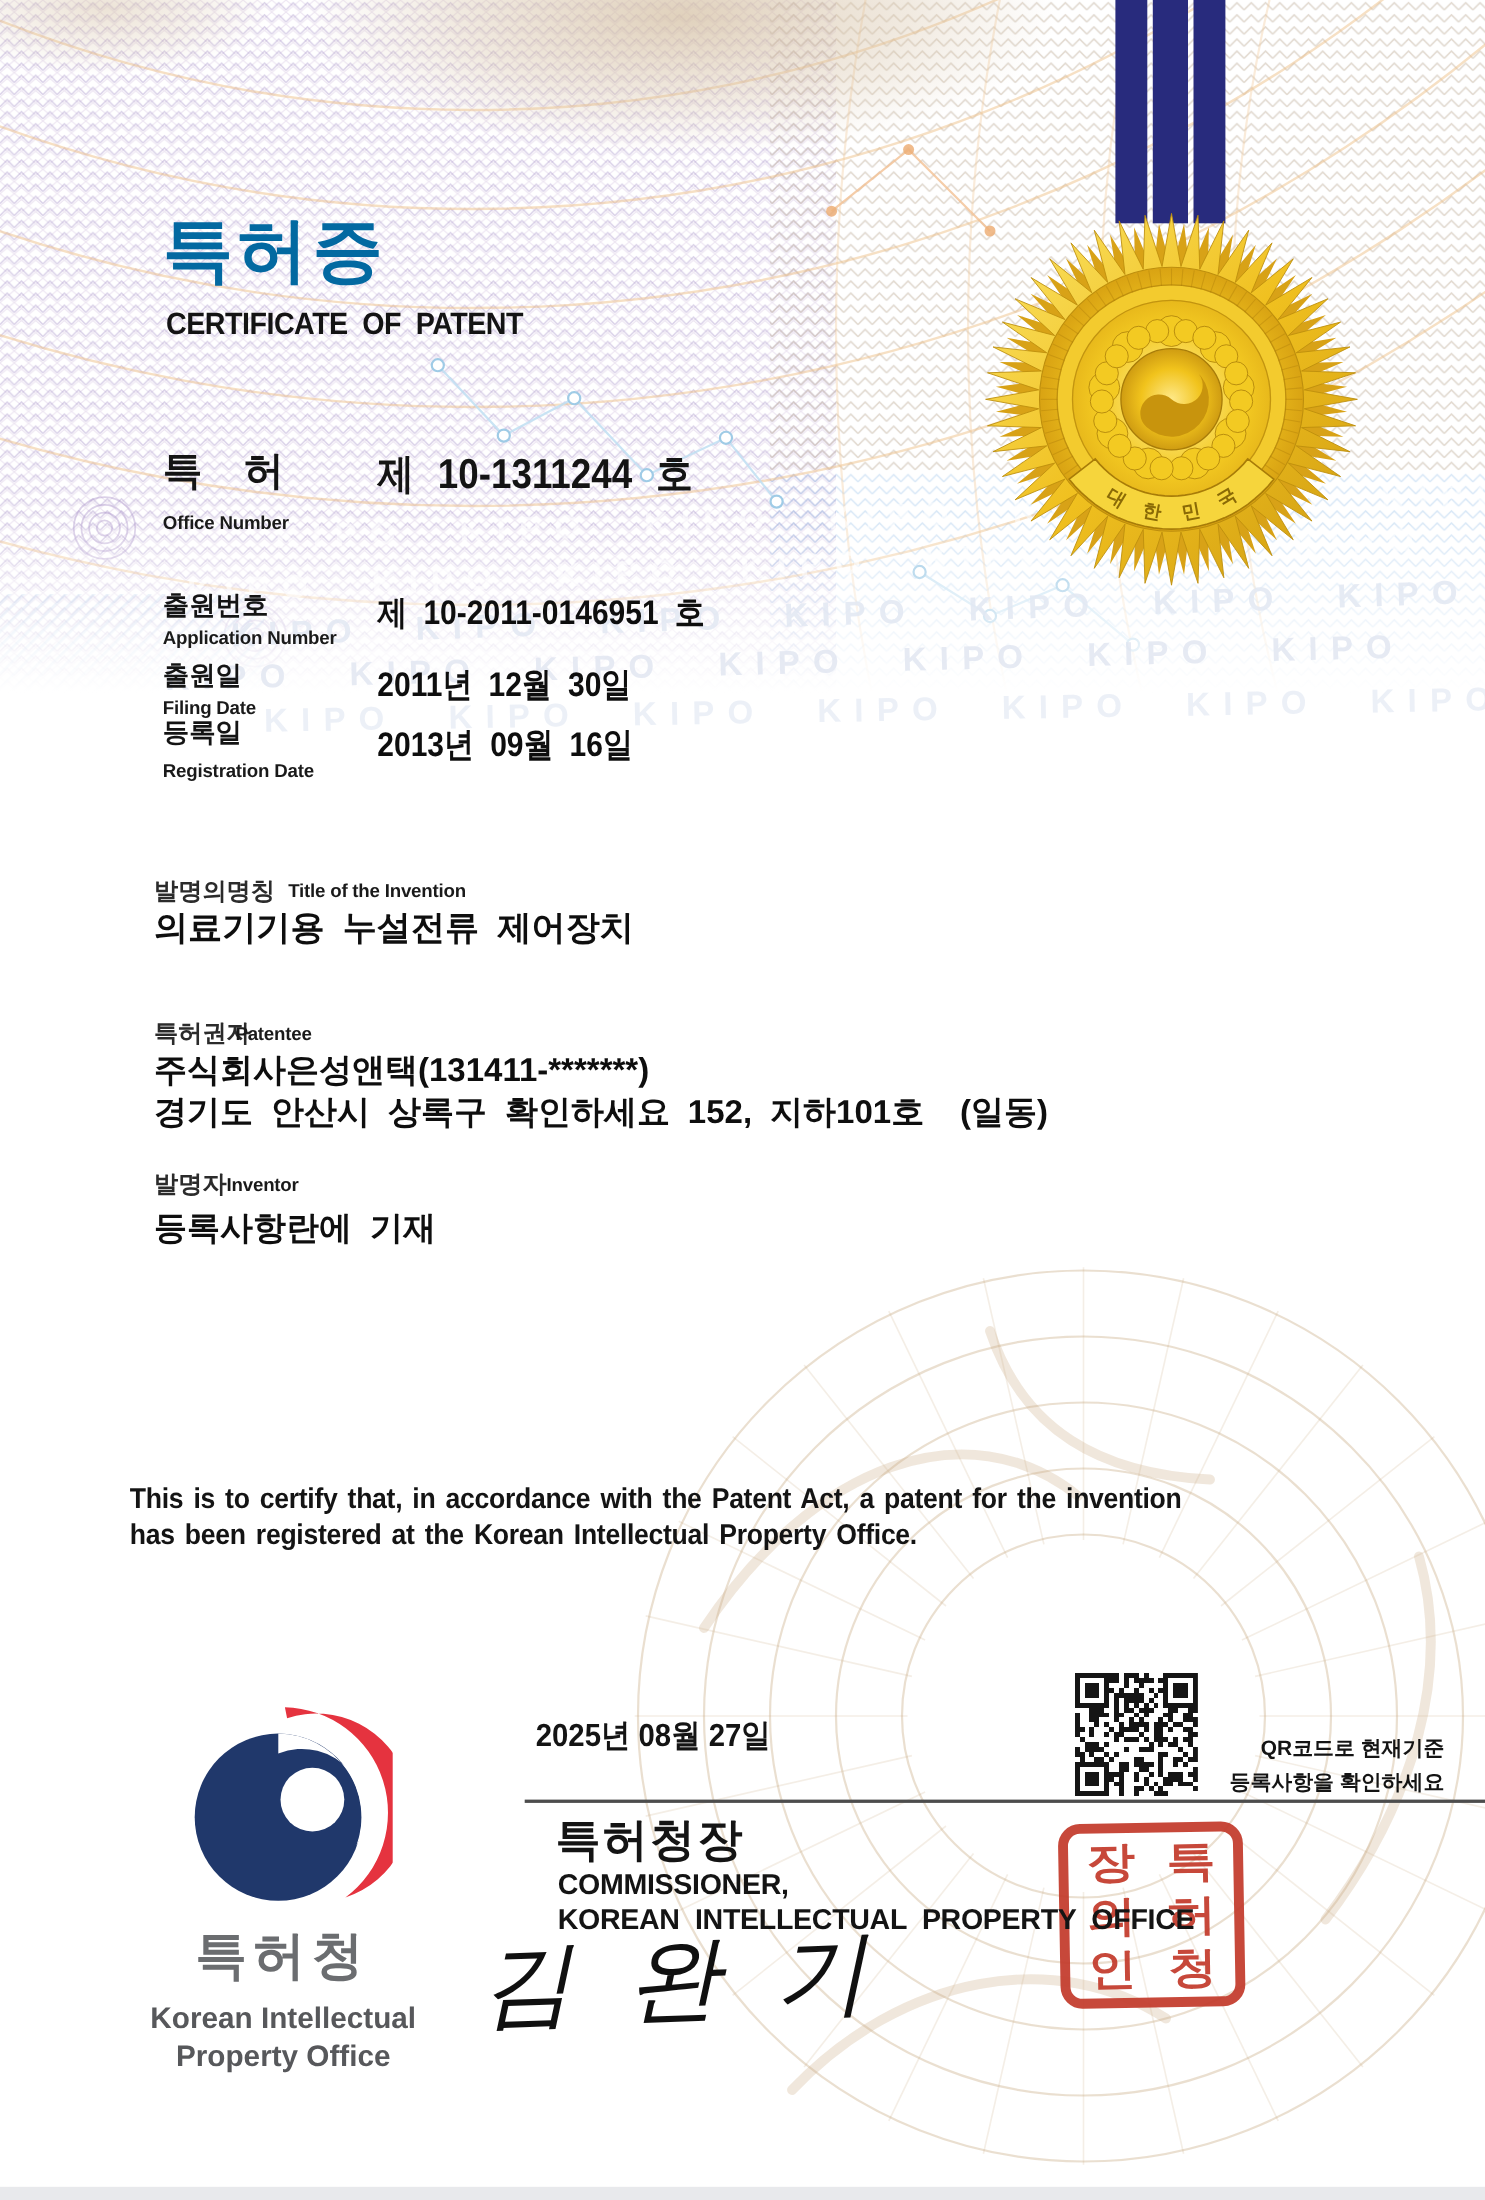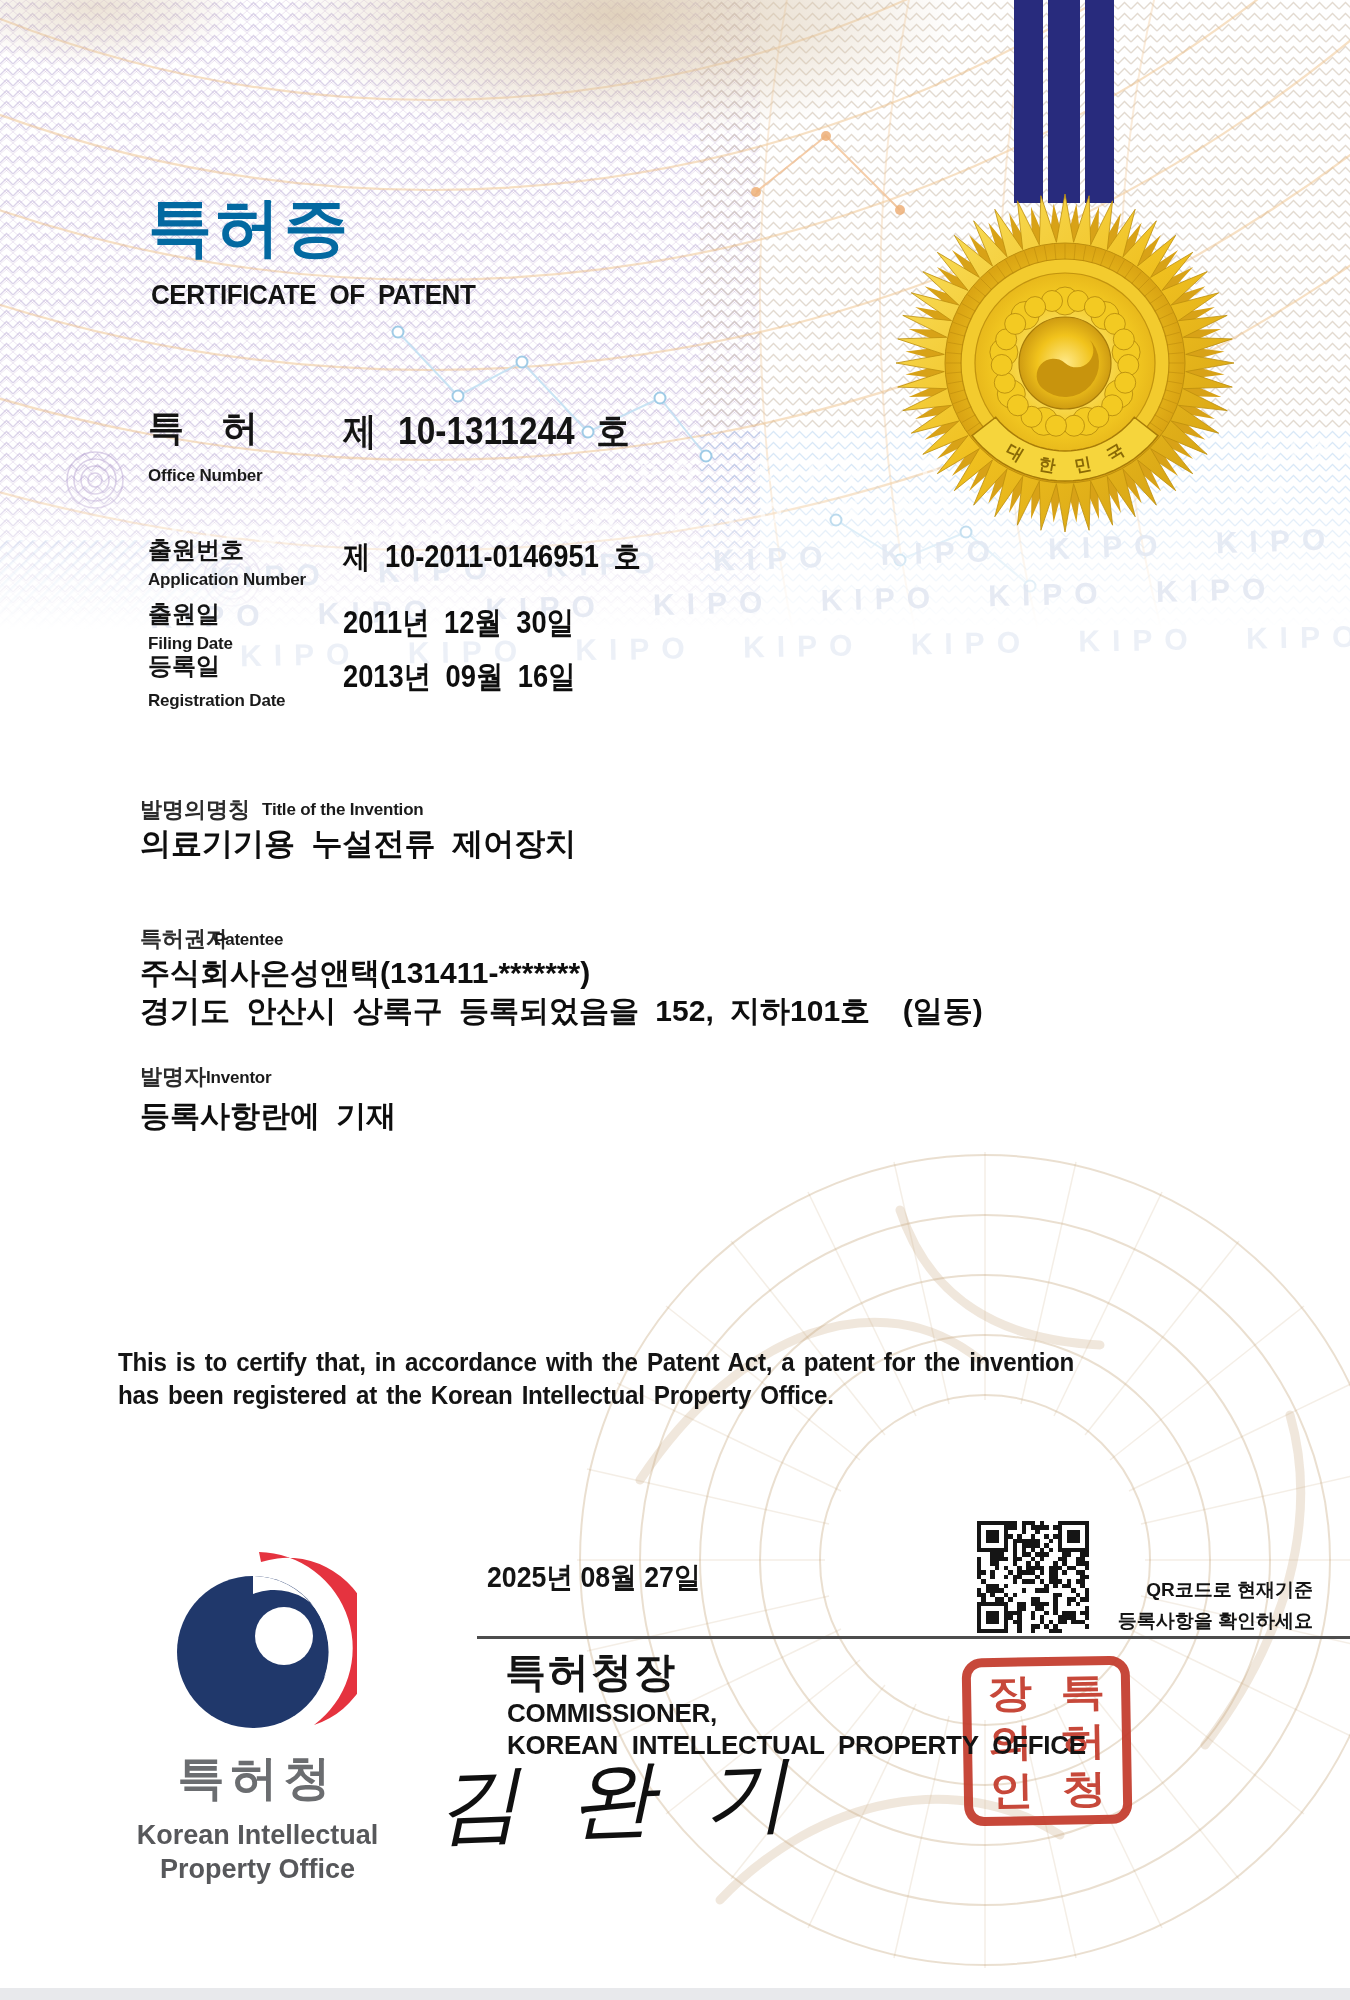--- a/index.html
+++ b/index.html
@@ -363,21 +363,21 @@
   <div class="abs en-sub z4" style="left:148px;top:691px">Registration Date</div>
   <div class="abs val num-cond z4" style="left:343px;top:656px">2013년 09월 16일</div>
 
   <div class="abs lbl-med z4" style="left:140px;top:795px">발명의명칭</div>
   <div class="abs en-sub z4" style="left:262px;top:800px;font-weight:600">Title of the Invention</div>
   <div class="abs val z4" style="left:140px;top:823px">의료기기용 누설전류 제어장치</div>
 
   <div class="abs lbl-med z4" style="left:140px;top:924px">특허권자</div>
   <div class="abs en-sub z4" style="left:214px;top:930px;font-weight:600">Patentee</div>
   <div class="abs val z4" style="left:140px;top:953px;font-size:30px">주식회사은성앤택(131411-*******)</div>
-  <div class="abs val z4" style="left:140px;top:991px;font-size:30px">경기도 안산시 상록구 등록되었음을 152, 지하101호  (일동)</div>
+  <div class="abs val z4" style="left:140px;top:991px;font-size:30px">경기도 안산시 상록구 확인하세요 152, 지하101호  (일동)</div>
 
   <div class="abs lbl-med z4" style="left:140px;top:1062px">발명자</div>
   <div class="abs en-sub z4" style="left:206px;top:1068px;font-weight:600">Inventor</div>
   <div class="abs val z4" style="left:140px;top:1096px;font-size:30px">등록사항란에 기재</div>
 
   <div class="abs st-en z4" style="left:118px;top:1347px">This is to certify that, in accordance with the Patent Act, a patent for the invention</div>
   <div class="abs st-en z4" style="left:118px;top:1380px">has been registered at the Korean Intellectual Property Office.</div>
 
   <div class="abs date-val z5" style="left:487px;top:1558px">2025년 08월 27일</div>
 

